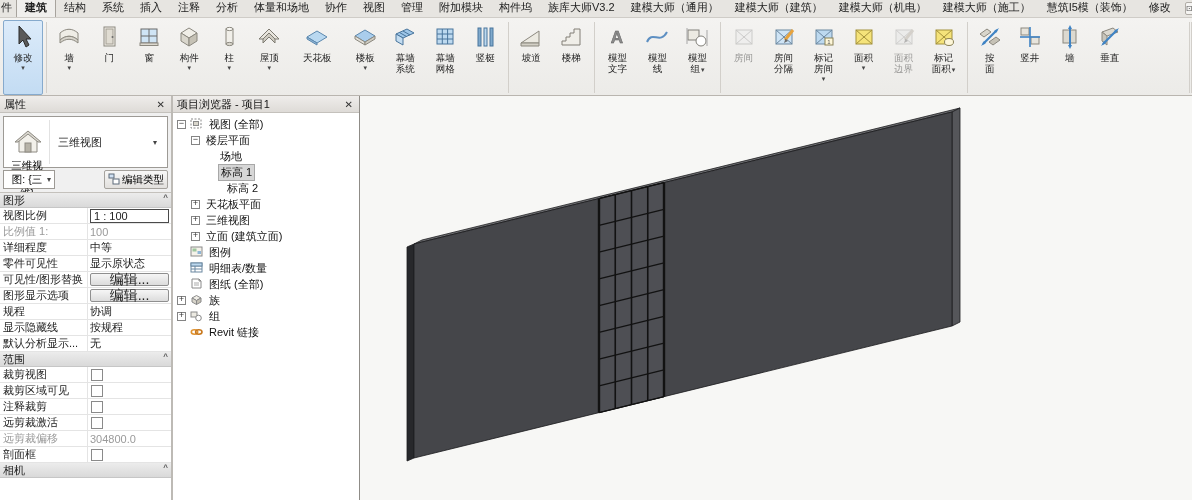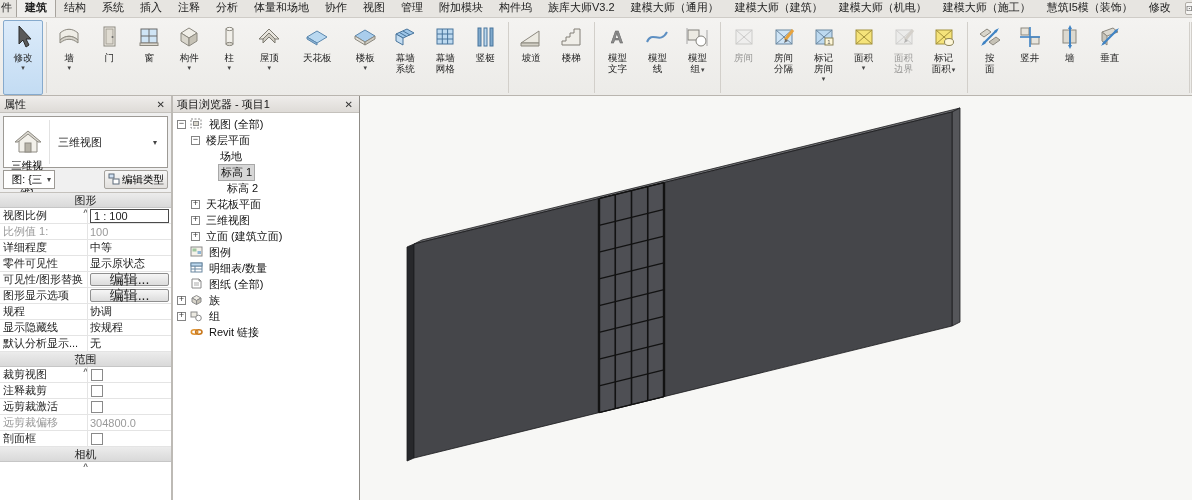--- a/index.html
+++ b/index.html
@@ -53,22 +53,22 @@
   .typesel .tname { flex:1; padding-left:6px; color:#222; }
   .typesel .tarrow { width:14px; color:#444; font-size:8px; }
   .instrow { display:flex; margin:0 3px 3px 3px; height:19px; gap:2px;text-align:center; }
   .instcombo { flex:1; background:#fff; border:1px solid #9d9a95; display:flex;
     align-items:center; padding:0 3px; font-size:10.5px; }
   .instcombo .grow { flex:1; }
   .edittype { display:flex; align-items:center; gap:2px; padding:0 3px; font-size:10.5px;
     background:linear-gradient(#f7f7f7,#e2e0dd); border:1px solid #a5a29d; border-radius:2px;margin-left:47px; }
   .ptable { flex:1; overflow:hidden; border-top:1px solid #c4c1bc; background:#fff; }
   .psec { height:15px; background:linear-gradient(#ececec,#d9d9d9);
-    border-bottom:1px solid #c6c6c6; display:flex; align-items:center;
-    padding:0 3px; color:#222;flex-direction:column; }
+    border-bottom:1px solid #c6c6c6; display:flex; align-items:flex-start;
+    padding:0 3px; color:#222; }
   .psec .grow { flex:1; }
   .psec .chev { font-size:8px; color:#555; font-weight:bold; }
   .prow { height:16px; display:flex; border-bottom:1px solid #e4e4e4; align-items:center; }
   .prow .plabel { width:88px; padding-left:3px; color:#222; overflow:hidden;
     white-space:nowrap; border-right:1px solid #e4e4e4; height:100%;
     display:flex; align-items:center; }
   .prow .pval { flex:1; height:100%; display:flex; align-items:center; padding:0 2px;
     color:#222; overflow:hidden; }
   .prow.dis .plabel, .prow.dis .pval { color:#9a9a9a; }
   .pinput { flex:1; border:1px solid #4a4a4a; background:#fff; height:14px;
@@ -485,20 +485,26 @@
             <span>无</span>
           </div>
         </div>
         <div class="psec">
           <span>范围</span>
           <span class="grow"></span>
           <span class="chev">^</span>
         </div>
         <div class="prow">
           <div class="plabel">裁剪视图</div>
+          <div class="pval">
+            <span class="pcheck"></span>
+          </div>
+        </div>
+        <div class="prow">
+          <div class="plabel">裁剪区域可见</div>
           <div class="pval">
             <span class="pcheck"></span>
           </div>
         </div>
         <div class="prow">
           <div class="plabel">注释裁剪</div>
           <div class="pval">
             <span class="pcheck"></span>
           </div>
         </div>

